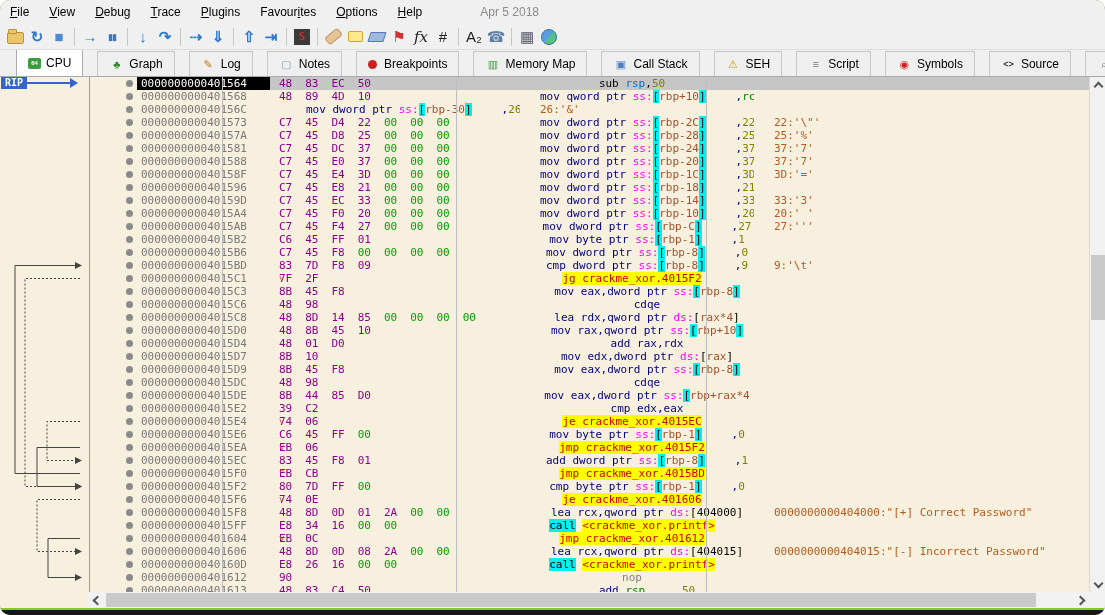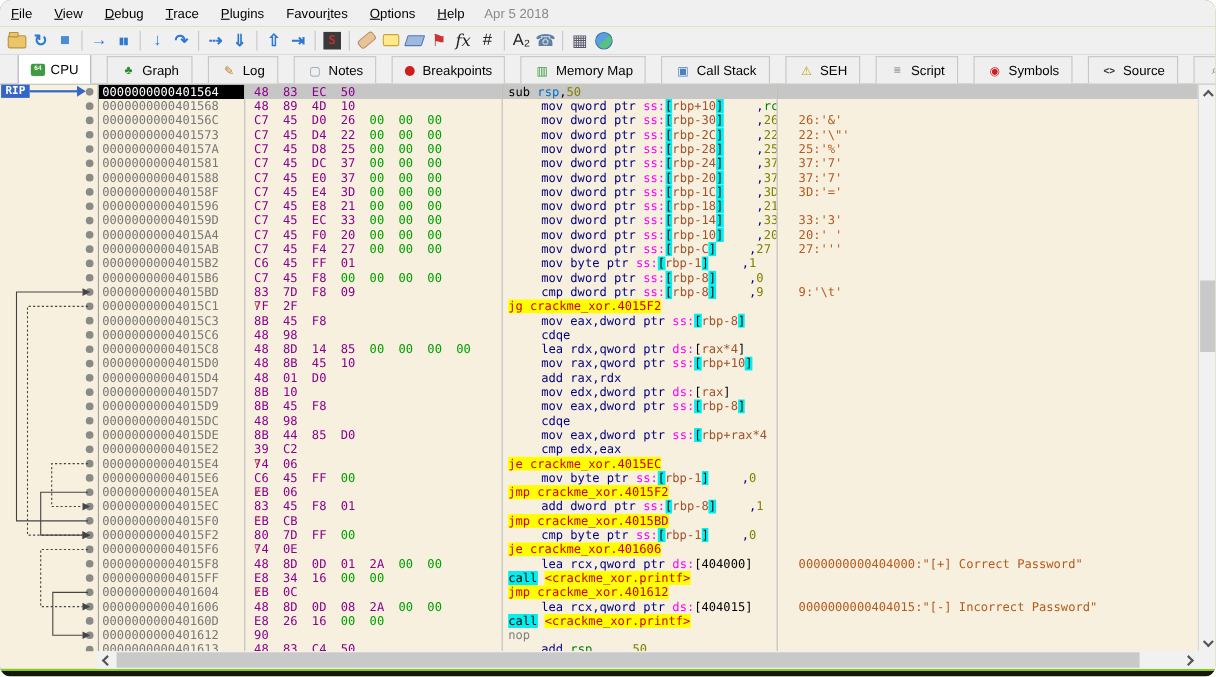--- a/index.html
+++ b/index.html
@@ -2,21 +2,21 @@
 <html><head>
 <meta charset="utf-8">
 <style>
   html,body{margin:0;padding:0;background:#FFF;}
   .window{position:relative;width:1105px;height:615px;overflow:hidden;
     font-family:"Liberation Sans",sans-serif;background:#84cc16;
     box-shadow:inset 0 0 0 1px #9B9B9B;border-radius:10px;}
   
   .menubar{position:absolute;left:0;top:0;width:1105px;height:24px;display:flex;align-items:center;background:#F0F0F0;}
   .mitem{padding:0 10px;font-size:12px;color:#000;height:24px;line-height:24px;cursor:default;}
-  .mdate{padding:0 8px;font-size:12px;color:#8A8A8A;}
+  .mdate{padding:0 8px;font-size:12px;color:#8A8A8A;margin-left:40px;}
   
   .toolbar{position:absolute;left:0;top:24px;width:1105px;height:26px;display:flex;align-items:center;background:#F0F0F0;border-bottom:1px solid #DCDCDC;padding-left:4px;box-sizing:border-box;}
   .tico{min-width:22px;height:22px;display:flex;align-items:center;justify-content:center;font-size:15px;cursor:default;}
   .tico.bold{font-weight:bold;}
   .tsep{width:1px;height:18px;background:#C6C6C6;margin:0 4px;}
   .ico-folder{width:15px;height:10px;background:#ECC56A;border:1px solid #B8923E;border-radius:2px;position:relative;margin-top:3px;}
   .ico-folder:before{content:"";position:absolute;top:-4px;left:0;width:7px;height:3px;background:#ECC56A;border:1px solid #B8923E;border-radius:1px;}
   .ico-sbox{width:16px;height:16px;background:#3A3A3A;color:#C03030;font:bold 11px/16px "DejaVu Sans Mono",monospace;text-align:center;}
   .ico-patch{width:15px;height:7px;background:#E8C49A;border:1px solid #C09060;border-radius:3px;transform:rotate(-40deg);}
   .ico-comment{width:13px;height:9px;background:#FFE98C;border:1px solid #C8A830;border-radius:2px;}
@@ -25,25 +25,25 @@
   
   .tabbar{position:absolute;left:0;top:50px;width:1105px;height:27px;background:#F0F0F0;border-bottom:1px solid #ABABAB;display:flex;align-items:flex-end;white-space:nowrap;overflow:hidden;box-sizing:border-box;padding-left:2px;}
   .tab{display:inline-flex;align-items:center;height:24px;padding:0 11px;font-size:12px;color:#000;background:#EFEFEF;border:1px solid #C6C6C6;border-bottom:none;margin-left:14px;cursor:default;}
   .tab.active{background:#FFF;height:26px;border:1px solid #ABABAB;border-bottom:1px solid #FFF;margin-bottom:-1px;z-index:2;}
   .tico-tab{width:15px;display:inline-block;text-align:center;font-size:11px;margin-right:5px;}
   .ti-cpu{width:13px;height:11px;background:#3F9B3F;color:#FFF;font:bold 6px/11px "Liberation Sans",sans-serif;text-align:center;border-radius:2px;display:inline-block;margin-right:5px;}
   .ti-breakpoints{width:9px;height:9px;border-radius:50%;background:#CC2020;display:inline-block;margin-right:7px;}
   
   .disasm{position:absolute;left:0;top:77px;width:1105px;height:531px;background:#F8F0DE;}
   .rows{position:absolute;left:0;top:0;width:1089px;height:515px;overflow:hidden;font:11px/13px "DejaVu Sans Mono",monospace;}
-  .drow{display:flex;height:13px;position:relative;}
+  .drow{display:flex;height:13px;position:relative;margin-left:48px;}
   .cg{width:89px;position:relative;flex:none;}
   .ca{width:133px;flex:none;color:#787878;padding-left:4px;box-sizing:border-box;white-space:pre;}
   .cb{width:234px;flex:none;position:relative;padding-left:9px;box-sizing:border-box;white-space:nowrap;overflow:hidden;}
-  .ci{width:250px;flex:none;padding-left:6px;box-sizing:border-box;white-space:pre;overflow:hidden;}
+  .ci{width:250px;flex:none;padding-left:6px;box-sizing:border-box;white-space:pre;overflow:hidden;text-align:center;}
   .cc{flex:1;padding-left:20px;box-sizing:border-box;white-space:pre;overflow:hidden;color:#B45A1E;}
   .drow.active .ca{background:#000;color:#FFF;}
   .drow.active .cb,.drow.active .ci,.drow.active .cc{background:#C6C6C6;}
   .dot{position:absolute;right:4px;top:3px;width:7px;height:7px;border-radius:50%;background:#8A8A8A;}
   .byte{margin-right:13px;color:#8B008B;}
   .byte.z{color:#00A000;}
   .caret{position:absolute;left:9px;top:0;font-size:9px;color:#C25050;}
   .tk-n{color:#000080;padding-left:30px;} .tk-s{color:#FF00FF;}
   .tk-b{color:#000;background:#00F0F0;} .tk-r{color:#A0522D;}
   .tk-i{color:#808000;} .tk-g{color:#008000;} .tk-u{color:#0070C0;}
@@ -201,21 +201,20 @@
           <div class="ca">0000000000401568</div>
           <div class="cb"><span class="byte">48</span><span class="byte">89</span><span class="byte">4D</span><span class="byte">10</span></div>
           <div class="ci"><span class="tk-n">mov qword ptr </span><span class="tk-s">ss:</span><span class="tk-b">[</span><span class="tk-r">rbp+10</span><span class="tk-b">]</span><span class="tk-n">,</span><span class="tk-g">rcx</span></div>
           <div class="cc"></div>
         </div>
         <div class="drow">
           <div class="cg">
             <span class="dot"></span>
           </div>
           <div class="ca">000000000040156C</div>
-          <div class="cb"><span class="byte">C7</span><span class="byte">45</span><span class="byte">D0</span><span class="byte">26</span><span class="byte z">00</span><span class="byte z">00</span><span class="byte z">00</span></div>
           <div class="ci"><span class="tk-n">mov dword ptr </span><span class="tk-s">ss:</span><span class="tk-b">[</span><span class="tk-r">rbp-30</span><span class="tk-b">]</span><span class="tk-n">,</span><span class="tk-i">26</span></div>
           <div class="cc">26:'&amp;'</div>
         </div>
         <div class="drow">
           <div class="cg">
             <span class="dot"></span>
           </div>
           <div class="ca">0000000000401573</div>
           <div class="cb"><span class="byte">C7</span><span class="byte">45</span><span class="byte">D4</span><span class="byte">22</span><span class="byte z">00</span><span class="byte z">00</span><span class="byte z">00</span></div>
           <div class="ci"><span class="tk-n">mov dword ptr </span><span class="tk-s">ss:</span><span class="tk-b">[</span><span class="tk-r">rbp-2C</span><span class="tk-b">]</span><span class="tk-n">,</span><span class="tk-i">22</span></div>

